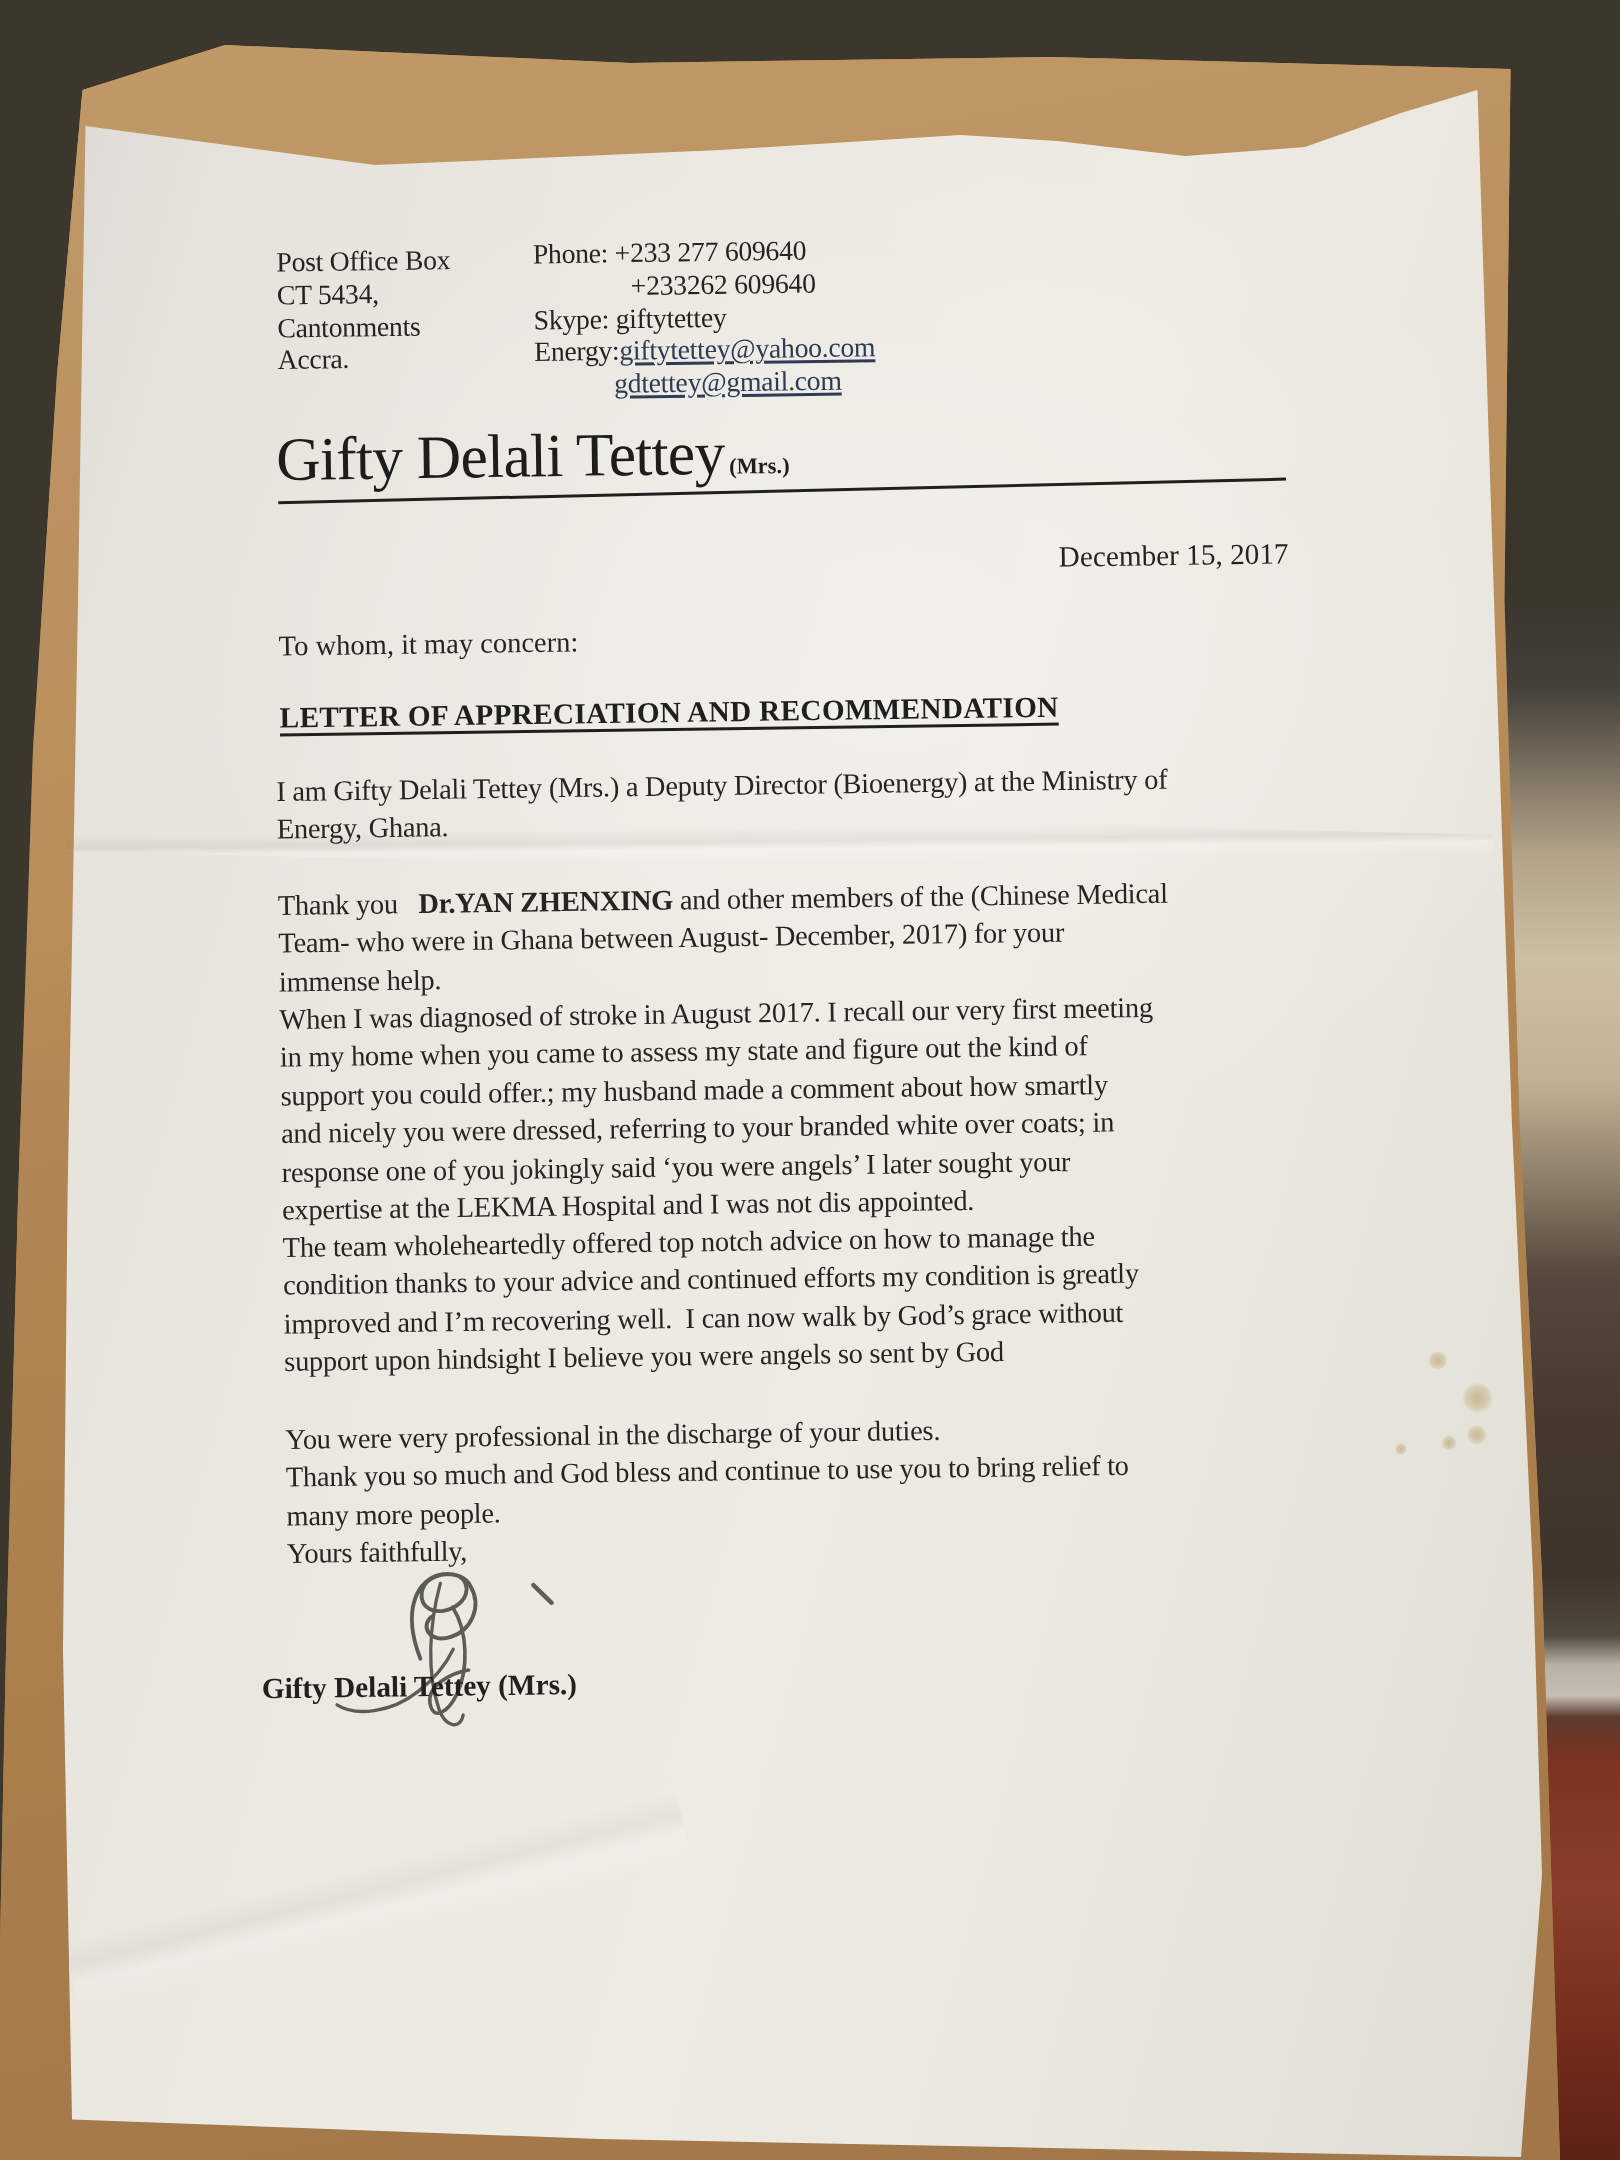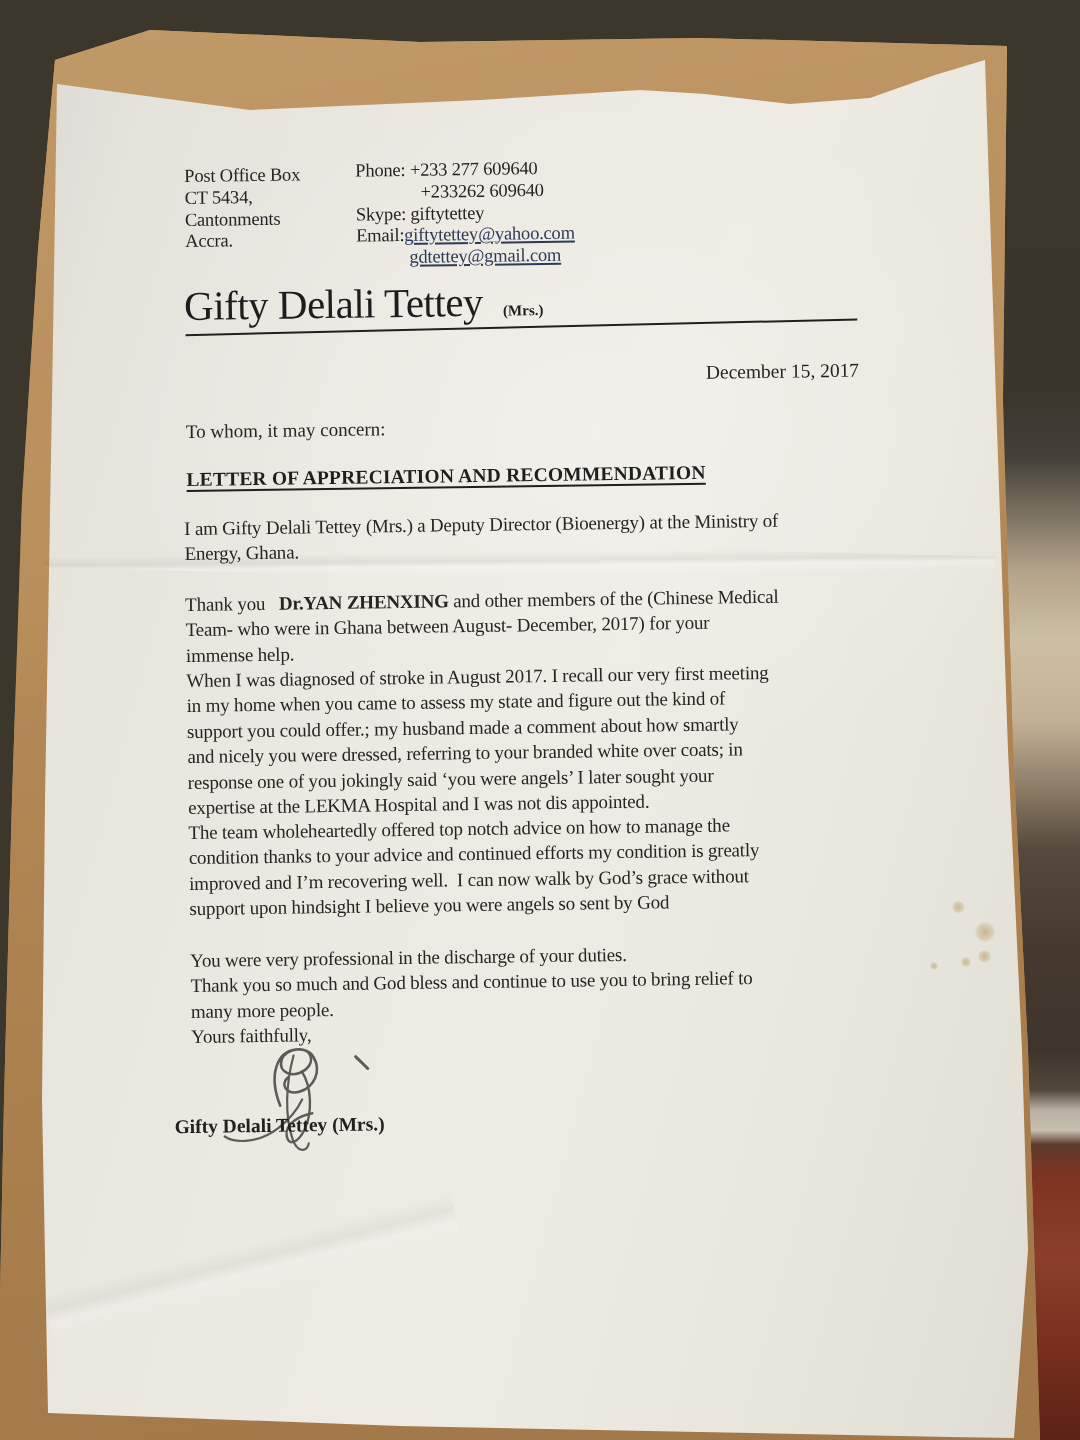--- a/index.html
+++ b/index.html
@@ -67,21 +67,21 @@
   .line{white-space:pre;letter-spacing:-0.2px;}
 
   .contact-address{position:absolute;left:186px;top:166px;font-size:18.5px;line-height:21.8px;color:#242424;}
   .contact-comms{position:absolute;left:357px;top:163px;font-size:18.5px;line-height:21.8px;color:#242424;}
   .contact-comms .indent-phone{margin-left:65px;}
   .contact-comms .indent-mail{margin-left:53px;}
   .email-link{color:#2e3a56;text-decoration:underline;text-decoration-thickness:1.5px;text-underline-offset:2px;}
 
   .letterhead{position:absolute;left:184px;top:282px;color:#1d1d1d;}
   .letterhead .big{font-size:41px;letter-spacing:-0.5px;}
-  .letterhead .small{font-size:15px;font-weight:700;margin-left:20px;}
+  .letterhead .small{font-size:15px;font-weight:700;margin-left:3px;}
   .letterhead-rule{position:absolute;left:185px;top:331px;width:672px;height:2px;background:#202020;transform:rotate(-0.55deg);}
 
   .date-line{position:absolute;left:558px;top:369px;width:300px;text-align:right;font-size:19.5px;color:#242422;}
 
   .salutation{position:absolute;left:184px;top:421px;font-size:19px;}
   .subject{position:absolute;left:184px;top:469px;font-size:19.5px;font-weight:700;letter-spacing:0.2px;
     text-decoration:underline;text-decoration-thickness:2px;text-underline-offset:4px;color:#1f1f1e;}
 
   .para{position:absolute;left:181px;font-size:19px;line-height:25.4px;color:#262522;}
   .p-intro{top:516px;}
@@ -117,21 +117,21 @@
         <div class="line">Post Office Box</div>
         <div class="line">CT 5434,</div>
         <div class="line">Cantonments</div>
         <div class="line">Accra.</div>
       </div>
 
     <div class="contact-comms">
       <div class="line">Phone: +233 277 609640</div>
       <div class="line indent-phone">+233262 609640</div>
       <div class="line">Skype: giftytettey</div>
-      <div class="line"><span>Email:</span><span class="email-link">giftytettey@yahoo.com</span></div>
+      <div class="line"><span>Energy:</span><span class="email-link">giftytettey@yahoo.com</span></div>
       <div class="line indent-mail"><span class="email-link">gdtettey@gmail.com</span></div>
     </div>
 
     <div class="letterhead">
       <span class="big">Gifty Delali Tettey</span><span class="small">(Mrs.)</span>
     </div>
     <div class="letterhead-rule"></div>
 
     <div class="date-line">December 15, 2017</div>
 

